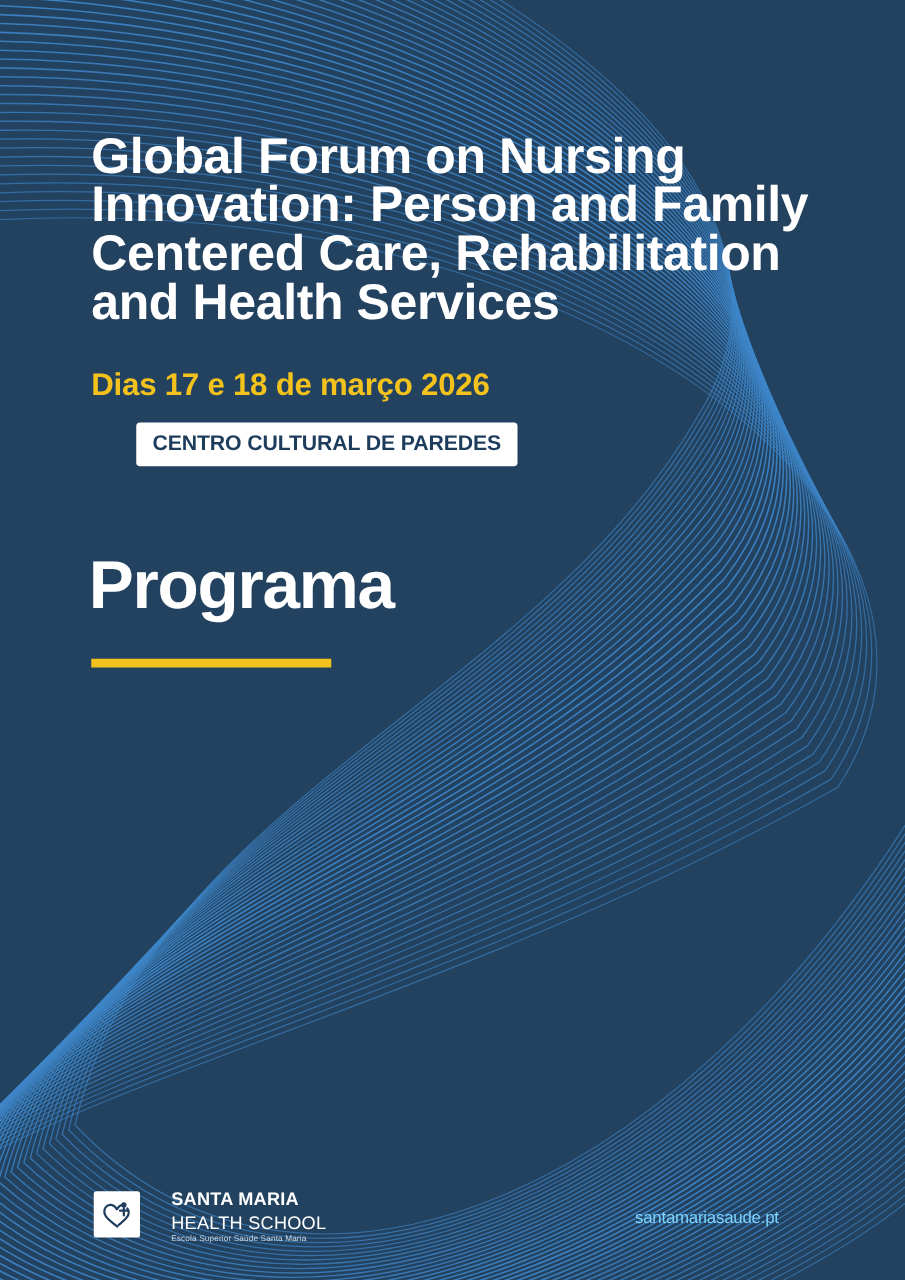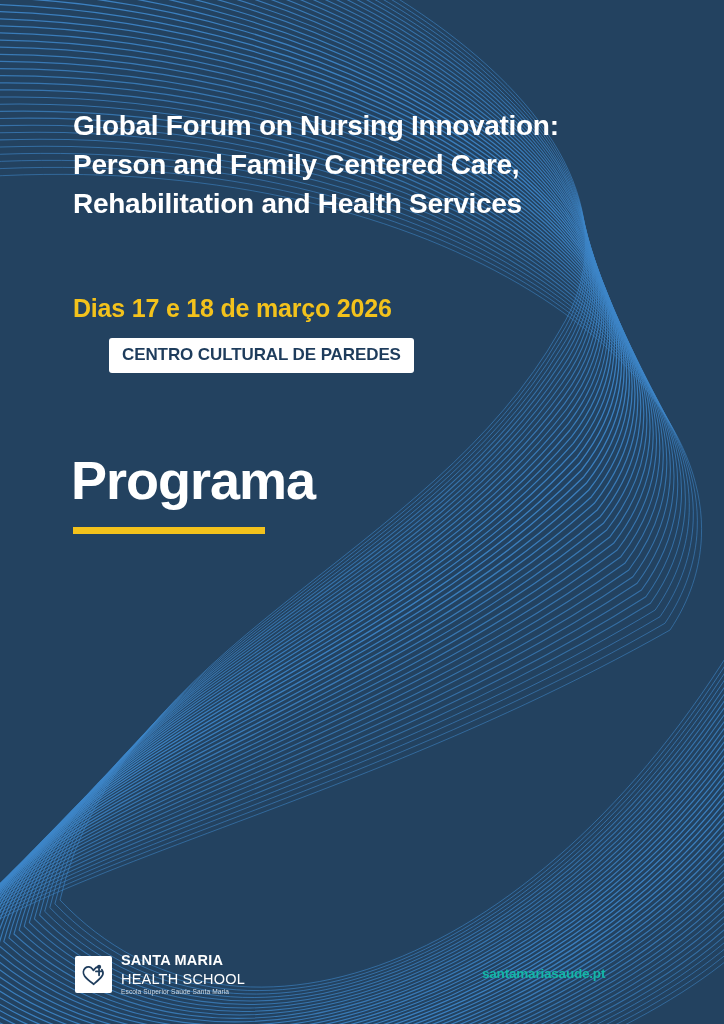--- a/index.html
+++ b/index.html
@@ -31,21 +31,21 @@
     position: absolute;
     inset: 0;
   }
 
   .title {
     position: absolute;
     left: 73px;
     top: 106px;
     width: 580px;
     margin: 0;
-    font-size: 28px;
+    font-size: 40px;
     font-weight: 700;
     line-height: 39px;
     letter-spacing: -0.3px;
     color: #ffffff;
   }
 
   .date-line {
     position: absolute;
     left: 73px;
     top: 294px;
@@ -69,21 +69,21 @@
     font-weight: 700;
     letter-spacing: -0.1px;
     color: #1e3c5c;
     white-space: nowrap;
     margin-left: 37px;
   }
 
   .programa {
     position: absolute;
     left: 71px;
-    top: 450px;
+    top: 438px;
     margin: 0;
     font-size: 54px;
     font-weight: 700;
     letter-spacing: -1px;
     line-height: 60px;
     color: #ffffff;
     white-space: nowrap;
   }
 
   .programa-rule {
@@ -94,22 +94,22 @@
     height: 7px;
     background: #f3c21c;
   }
 
   
   .logo-block {
     position: absolute;
     left: 75px;
     top: 953px;
     display: flex;
-    align-items: center;
-    gap: 9px;
+    align-items: flex-start;
+    gap: 25px;
   }
   .logo-mark {
     width: 37px;
     height: 37px;
     background: #ffffff;
     border-radius: 2px;
     display: flex;
     align-items: center;
     justify-content: center;
     flex: none;
@@ -135,27 +135,27 @@
   .logo-l3 {
     font-size: 6.6px;
     font-weight: 400;
     letter-spacing: 0.1px;
     color: #cfdbe6;
     margin-top: 3px;
   }
 
   .site-url {
     position: absolute;
-    left: 482px;
+    left: 508px;
     top: 966px;
     margin: 0;
     font-size: 13.5px;
-    font-weight: 700;
+    font-weight: 400;
     letter-spacing: -0.2px;
-    color: #14b8a6;
+    color: #7dd3fc;
     white-space: nowrap;
   }
 </style>
 </head>
 <body>
 
 <div id="poster">
 
   <svg id="swirl" viewBox="0 0 724 1024" preserveAspectRatio="none" aria-hidden="true">
     <g id="swirl-lines" fill="none" stroke="#3e86c8" stroke-width="1.15" stroke-linecap="round" vector-effect="non-scaling-stroke">

